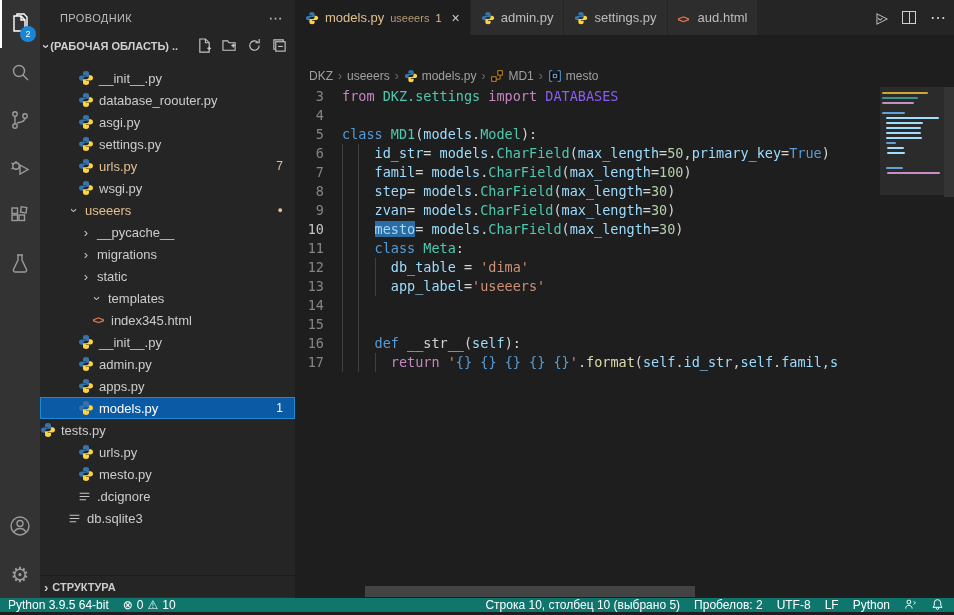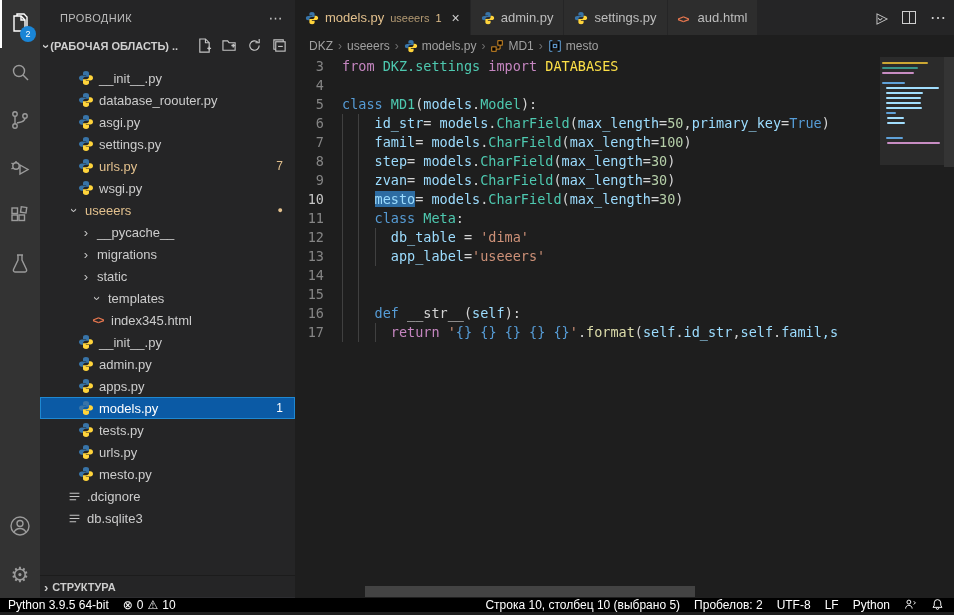--- a/index.html
+++ b/index.html
@@ -52,45 +52,45 @@
   .tab.active { background:#1e1e1e; color:#e2c08d; }
   .tab .detail { font-size:11px; opacity:.75; }
   .tab .tab-count { font-size:11px; }
   .tab .close { font-size:14px; color:#cfcfcf; margin-left:4px; }
   .pyicon { width:14px; height:14px; flex:none; }
   .ed-actions { position:absolute; right:8px; top:0; height:35px; display:flex; align-items:center; gap:14px; color:#cfcfcf; }
   .ed-actions .run { font-size:15px; }
   .ed-actions .ddchev { display:inline-block; transform:rotate(90deg); font-size:11px; margin-left:-9px; }
   .split-ic { width:14px; height:13px; border:1px solid #cfcfcf; position:relative; }
   .split-ic::after { content:""; position:absolute; left:50%; top:0; bottom:0; width:1px; background:#cfcfcf; }
-  .breadcrumbs { height:22px; display:flex; align-items:center; font-size:12px; color:#a0a0a0; padding-left:14px; gap:5px; flex:none; background:#1e1e1e; }
+  .breadcrumbs { height:22px; display:flex; align-items:center; font-size:12px; color:#a0a0a0; padding-left:14px; gap:5px; flex:none; background:#1e1e1e;margin-top:30px; }
   .breadcrumbs .sep { color:#6e6e6e; }
   .bc-item { display:flex; align-items:center; gap:4px; cursor:pointer; }
 
   .code-area { flex:1; position:relative; overflow:hidden; background:#1e1e1e; }
   .code { font-family:"DejaVu Sans Mono", monospace; font-size:13.5px; line-height:19px; }
   .cl { display:flex; height:19px; white-space:pre; }
   .ln { width:47px; flex:none; text-align:right; padding-right:18px; color:#858585; user-select:none; }
   .cl.active .ln { color:#c6c6c6; }
   .lc { flex:1; overflow:hidden; }
   .ig { display:inline-block; white-space:pre; box-shadow: inset 1px 0 0 #404040; }
   .tk-k { color:#569cd6; } .tk-k2 { color:#c586c0; } .tk-t { color:#4ec9b0; }
   .tk-v { color:#9cdcfe; } .tk-n { color:#b5cea8; } .tk-s { color:#ce9178; }
-  .tk-c { color:#fde047; } .tk-f { color:#dcdcaa; } .tk-p { color:#d4d4d4; }
+  .tk-c { color:#8b5cf6; } .tk-f { color:#dcdcaa; } .tk-p { color:#d4d4d4; }
   .tk-b { color:#569cd6; }
   .sel { background:#2d6ca2; }
 
   .minimap { position:absolute; top:0; right:10px; width:64px; bottom:0; background:#1e1e1e; padding-top:5px; }
   .mm-line { height:2px; margin:0 2px 3px 2px; border-radius:1px; }
   .mm-slider { position:absolute; left:0; right:0; top:0; height:108px; background:rgba(255,255,255,.06); }
   .vscroll { position:absolute; right:0; top:0; width:10px; height:110px; background:rgba(121,121,121,.25); }
   .hscroll { position:absolute; left:70px; bottom:1px; width:330px; height:11px; background:#434343; }
 
   
-  .statusbar { height:14px; background:#000000; color:#ffffff; display:flex; align-items:center; font-size:12px; padding:0 10px 0 8px; }
+  .statusbar { height:14px; background:#0f766e; color:#ffffff; display:flex; align-items:center; font-size:12px; padding:0 10px 0 8px; }
   .st-item { display:flex; align-items:center; gap:4px; margin-right:14px; cursor:pointer; white-space:nowrap; }
   .st-right { margin-left:auto; display:flex; align-items:flex-start; }
   .st-right .st-item { margin-right:0; margin-left:14px; }
   .st-ic { font-size:12px; }
   .st-svg svg { width:13px; height:13px; stroke:#ffffff; fill:none; stroke-width:1.2; display:block; }
 </style>
 </head>
 <body>
 
 <div class="app">
@@ -296,21 +296,21 @@
         <div class="trow selected" style="padding-left: 38px;">
           <span class="icon">
             <svg viewBox="0 0 16 16">
               <path fill="#3874a8" stroke="none" d="M7.9 1C5.9 1 5 1.9 5 3.2V5h3.2v.6H3.6C2.1 5.6 1 6.6 1 8.1s1.1 2.6 2.6 2.6H5V9.2C5 7.8 6.2 6.8 7.6 6.8H11V3.2C11 1.9 10 1 7.9 1z"></path>
               <path fill="#ffd43b" stroke="none" d="M8.1 15c2 0 2.9-.9 2.9-2.2V11H7.8v-.6h4.6c1.5 0 2.6-1 2.6-2.5s-1.1-2.6-2.6-2.6H11v1.5c0 1.4-1.2 2.4-2.6 2.4H5v3.6C5 14.1 6 15 8.1 15z"></path>
             </svg>
           </span>
           <span>models.py</span>
           <span class="tbadge">1</span>
         </div>
-        <div class="trow" style="padding-left: 38px;">
+        <div class="trow" style="">
           <span class="icon">
             <svg viewBox="0 0 16 16">
               <path fill="#3874a8" stroke="none" d="M7.9 1C5.9 1 5 1.9 5 3.2V5h3.2v.6H3.6C2.1 5.6 1 6.6 1 8.1s1.1 2.6 2.6 2.6H5V9.2C5 7.8 6.2 6.8 7.6 6.8H11V3.2C11 1.9 10 1 7.9 1z"></path>
               <path fill="#ffd43b" stroke="none" d="M8.1 15c2 0 2.9-.9 2.9-2.2V11H7.8v-.6h4.6c1.5 0 2.6-1 2.6-2.5s-1.1-2.6-2.6-2.6H11v1.5c0 1.4-1.2 2.4-2.6 2.4H5v3.6C5 14.1 6 15 8.1 15z"></path>
             </svg>
           </span>
           <span>tests.py</span>
         </div>
         <div class="trow" style="padding-left: 38px;">
           <span class="icon">
@@ -323,21 +323,21 @@
         </div>
         <div class="trow" style="padding-left: 38px;">
           <span class="icon">
             <svg viewBox="0 0 16 16">
               <path fill="#3874a8" stroke="none" d="M7.9 1C5.9 1 5 1.9 5 3.2V5h3.2v.6H3.6C2.1 5.6 1 6.6 1 8.1s1.1 2.6 2.6 2.6H5V9.2C5 7.8 6.2 6.8 7.6 6.8H11V3.2C11 1.9 10 1 7.9 1z"></path>
               <path fill="#ffd43b" stroke="none" d="M8.1 15c2 0 2.9-.9 2.9-2.2V11H7.8v-.6h4.6c1.5 0 2.6-1 2.6-2.5s-1.1-2.6-2.6-2.6H11v1.5c0 1.4-1.2 2.4-2.6 2.4H5v3.6C5 14.1 6 15 8.1 15z"></path>
             </svg>
           </span>
           <span>mesto.py</span>
         </div>
-        <div class="trow" style="padding-left: 26px;">
+        <div class="trow" style="padding-left: 36px;">
           <span class="icon file-glyph">
             <svg viewBox="0 0 16 16">
               <path d="M2 4h12M2 8h12M2 12h8"></path>
             </svg>
           </span>
           <span>.dcignore</span>
         </div>
         <div class="trow" style="padding-left: 26px;">
           <span class="icon file-glyph">
             <svg viewBox="0 0 16 16">

